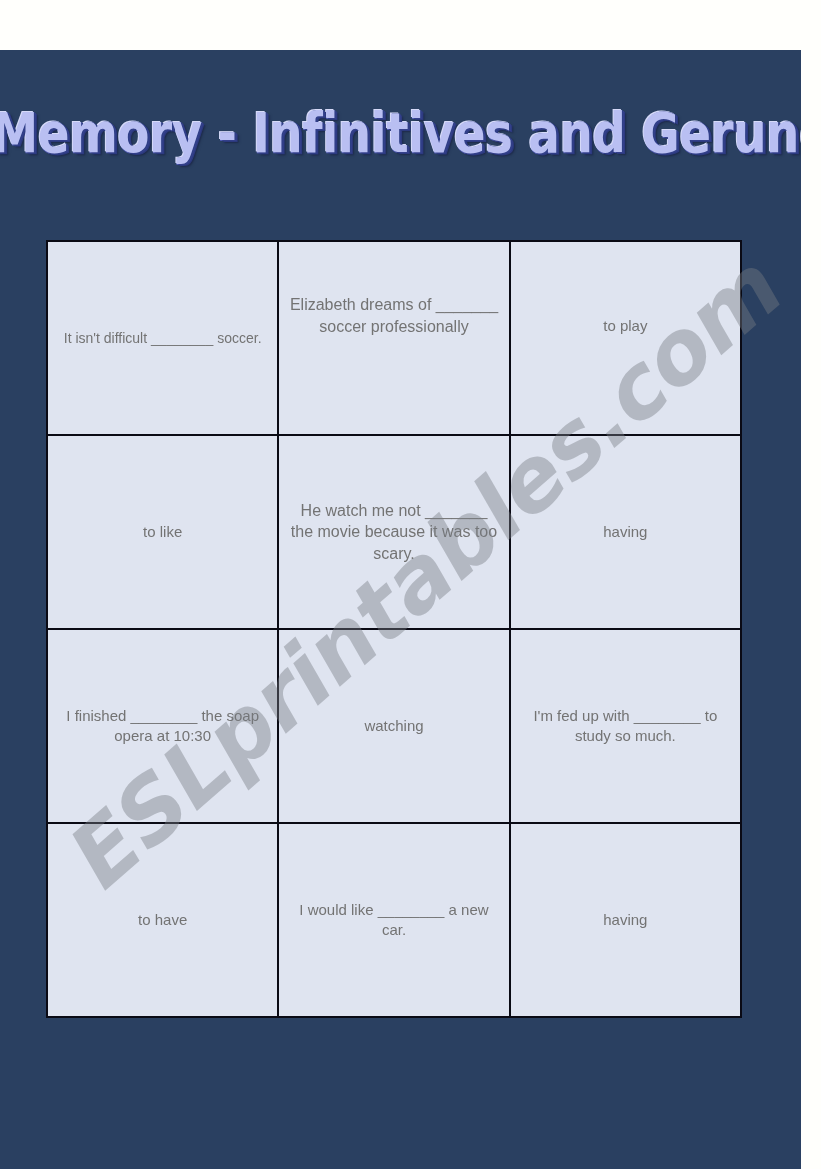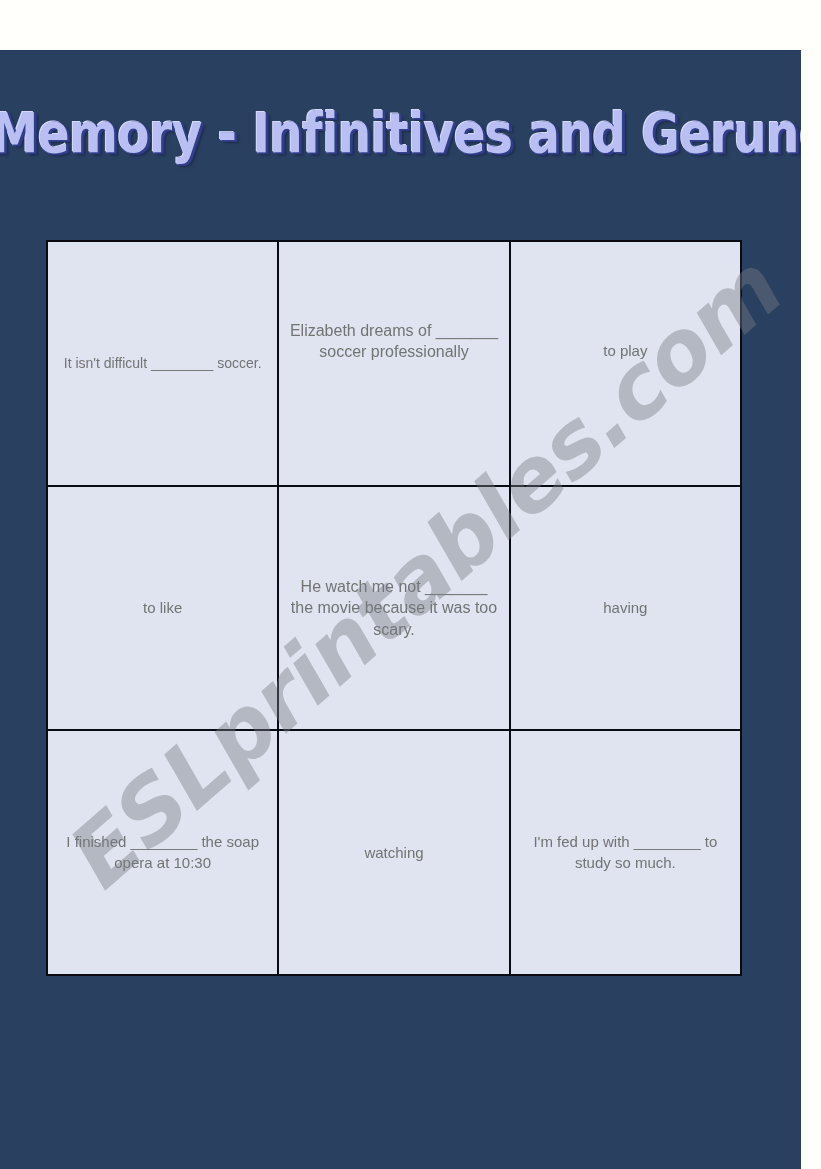--- a/index.html
+++ b/index.html
@@ -170,17 +170,28 @@
           <td>
             <span class="cell-text sz-md pos-mid">I finished ________ the soap opera at 10:30</span>
           </td>
           <td>
             <span class="cell-text sz-md pos-mid">watching</span>
           </td>
           <td>
             <span class="cell-text sz-md pos-mid">I'm fed up with ________ to study so much.</span>
           </td>
         </tr>
+        <tr>
+          <td>
+            <span class="cell-text sz-md pos-mid">to have</span>
+          </td>
+          <td>
+            <span class="cell-text sz-md pos-mid">I would like ________ a new car.</span>
+          </td>
+          <td>
+            <span class="cell-text sz-md pos-mid">having</span>
+          </td>
+        </tr>
       </tbody>
     </table>
 
   </div>
 </div>
 
 </body></html>

